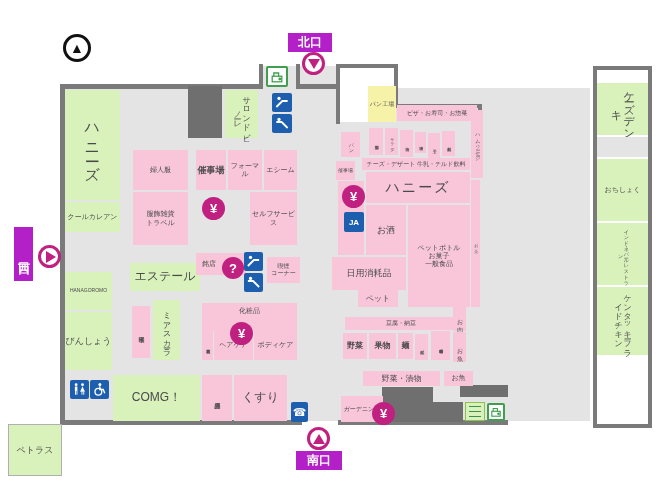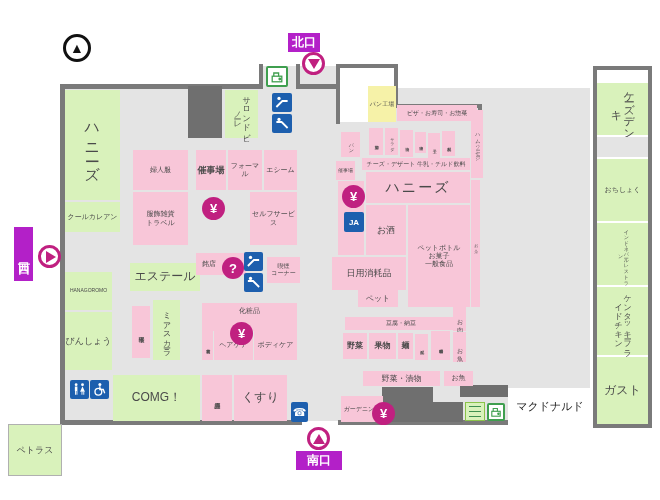--- a/index.html
+++ b/index.html
@@ -107,31 +107,29 @@
   <div class="block pink" style="left:369px;top:333px;width:27px;height:26px;font-size:8px;font-weight:bold;">果物</div>
   <div class="block pink" style="left:398px;top:333px;width:15px;height:26px;font-size:8px;font-weight:bold;">麺</div>
   <div class="block pink v" style="left:415px;top:334px;width:13px;height:26px;font-size:4px;">洋日配</div>
   <div class="block pink v" style="left:431px;top:331px;width:19px;height:29px;font-size:4px;">中華調味料</div>
   <div class="block pink v" style="left:453px;top:306px;width:13px;height:25px;font-size:6px;">お肉</div>
   <div class="block pink v" style="left:453px;top:332px;width:13px;height:30px;font-size:6px;">お魚</div>
   <div class="block pink" style="left:363px;top:371px;width:77px;height:15px;font-size:8px;">野菜・漬物</div>
   <div class="block pink" style="left:444px;top:371px;width:29px;height:15px;font-size:7px;">お魚</div>
   <div class="block pink" style="left:341px;top:396px;width:42px;height:26px;font-size:6px;">ガーデニング</div>
 
-  <div class="block whiteblk" style="left:508px;top:388px;width:84px;height:37px;font-size:11px;color:#222;">マクドナルド</div>
 
   <div class="rcbox" style="left:593px;top:66px;width:59px;height:362px;"></div>
   <div class="block green v" style="left:597px;top:83px;width:51px;height:52px;font-size:11px;">ケーズデンキ</div>
   <div class="floor" style="left:597px;top:137px;width:51px;height:20px;"></div>
   <div class="block green" style="left:597px;top:159px;width:51px;height:62px;font-size:7px;">おちしょく</div>
   <div class="block green v" style="left:597px;top:223px;width:51px;height:62px;font-size:5px;">インド・ネパールレストラン</div>
   <div class="block green v" style="left:597px;top:287px;width:51px;height:68px;font-size:8px;">ケンタッキーフライドチキン</div>
-  <div class="block green" style="left:597px;top:357px;width:51px;height:67px;font-size:12px;">ガスト</div>
-
-  <div class="badge" style="left:288px;top:33px;width:32px;height:19px;">北口</div>
+
+  <div class="badge" style="left:288px;top:33px;width:44px;height:19px;">北口</div>
   <div class="ring" style="left:302px;top:52px;width:23px;height:23px;">
       <div class="tri-down"></div>
     </div>
   <div class="ring" style="left:307px;top:427px;width:23px;height:23px;">
       <div class="tri-up"></div>
     </div>
   <div class="badge" style="left:296px;top:451px;width:46px;height:19px;">南口</div>
   <div class="badge v" style="left:14px;top:227px;width:19px;height:54px;">西口</div>
   <div class="ring" style="left:38px;top:245px;width:23px;height:23px;">
       <div class="tri-right" style="margin-left:3px;"></div>

